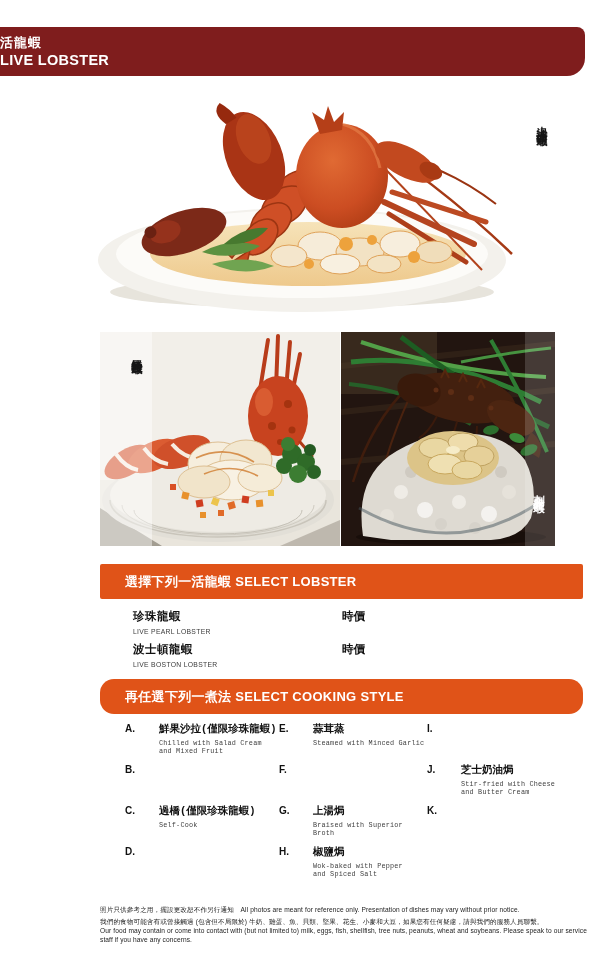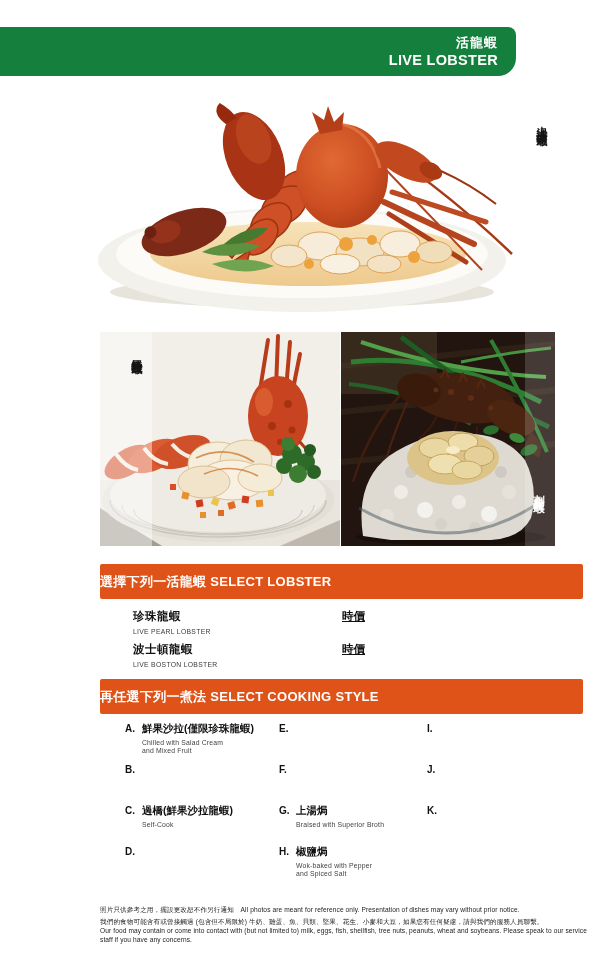--- a/index.html
+++ b/index.html
@@ -1,58 +1,58 @@
 <!DOCTYPE html>
 <html><head>
 <meta charset="utf-8">
 <style>
   html,body{margin:0;padding:0;background:#ffffff;}
   .page{position:relative;width:606px;height:960px;background:#ffffff;overflow:hidden;
         font-family:"Liberation Sans","DejaVu Sans",sans-serif;-webkit-font-smoothing:antialiased;}
 
   
-  .header-bar{position:absolute;left:0;top:27px;width:516px;height:49px;background:#15803d;
+  .header-bar{position:absolute;left:0;top:27px;width:585px;height:49px;background:#7f1d1d;
               border-radius:0 8px 18px 0;box-sizing:border-box;padding:7px 18px 0 0;
-              text-align:right;color:#ffffff;}
+              text-align:left;color:#ffffff;}
   .header-zh{font-size:13px;font-weight:bold;line-height:17px;letter-spacing:1px;}
-  .header-en{font-size:14.5px;font-weight:bold;line-height:18px;letter-spacing:0.3px;padding-left:16px;}
+  .header-en{font-size:14.5px;font-weight:bold;line-height:18px;letter-spacing:0.3px;}
 
   
   .vlabel{position:absolute;writing-mode:vertical-rl;text-orientation:upright;
           font-weight:bold;color:#151515;z-index:3;}
   .vl-boston{left:534px;top:117px;font-size:11px;letter-spacing:1.5px;}
   .vl-salad{left:129px;top:351px;font-size:11px;letter-spacing:0.5px;}
   .vl-sashimi{left:531px;top:486px;font-size:11.5px;letter-spacing:2px;color:#ffffff;}
 
   .photo{position:absolute;}
   .photo-main{left:84px;top:94px;width:436px;height:228px;}
   .photo-salad{left:100px;top:332px;width:240px;height:214px;}
   .photo-sashimi{left:341px;top:332px;width:214px;height:214px;}
   .photo svg{display:block;width:100%;height:100%;}
 
   
   .banner{position:absolute;left:100px;width:483px;height:35px;background:#e05318;border-radius:2px;
-          color:#ffffff;font-size:13px;font-weight:bold;line-height:35px;
+          color:#ffffff;font-size:13px;font-weight:bold;line-height:35px;padding-left:25px;
           box-sizing:border-box;letter-spacing:0.3px;}
   .banner-select{top:564px;}
-  .banner-cooking{top:679px;}
+  .banner-cooking{top:679px;border-radius:14px;}
 
   
   .lob-item{position:absolute;left:133px;width:340px;}
   .li-1{top:609px;} .li-2{top:642px;}
   .lob-item .zh{font-size:11.5px;font-weight:bold;color:#111111;letter-spacing:0.5px;font-family:Liberation Serif, serif;}
   .lob-item .en{font-size:6.8px;color:#3a3a3a;margin-top:3.5px;letter-spacing:0.3px;}
-  .lob-item .price{position:absolute;left:209px;top:0;font-size:11.5px;font-weight:bold;color:#111111;text-decoration:underline;}
+  .lob-item .price{position:absolute;left:209px;top:0;font-size:11.5px;font-weight:bold;color:#111111;}
 
   
   .cook-col{position:absolute;top:722px;}
   .cc-1{left:125px;width:154px;} .cc-2{left:279px;width:146px;} .cc-3{left:427px;width:162px;}
   .cook-item{position:relative;height:41px;}
   .cook-item .lt{position:absolute;left:0;top:1px;font-size:10px;font-weight:bold;color:#111111;}
-  .cook-item .body{margin-left:17px;}
+  .cook-item .body{margin-left:34px;font-family:Liberation Mono, monospace;}
   .cook-item .zh{font-size:10.5px;font-weight:bold;color:#111111;}
   .cook-item .en{font-size:6.8px;color:#424242;line-height:8.8px;margin-top:2.5px;
                  white-space:pre-line;letter-spacing:0.2px;}
 
   
   .footer{position:absolute;left:100px;top:905px;width:498px;color:#1c1c1c;}
   .footer div{font-size:6.6px;line-height:9px;letter-spacing:0.1px;}
   .footer .f1{margin-bottom:3px;}
 </style>
 </head>
@@ -292,32 +292,36 @@
       <div class="en">Chilled with Salad Cream
 and Mixed Fruit</div>
         </div>
     </div>
     <div class="cook-item">
       <span class="lt">B.</span>
     </div>
     <div class="cook-item">
       <span class="lt">C.</span>
       <div class="body">
-          <div class="zh">過橋(鮮果沙拉龍蝦)</div>
+          <div class="zh">過橋(僅限珍珠龍蝦)</div>
       <div class="en">Self-Cook</div>
         </div>
     </div>
     <div class="cook-item">
       <span class="lt">D.</span>
     </div>
   </div>
 
   <div class="cook-col cc-2">
     <div class="cook-item">
       <span class="lt">E.</span>
+      <div class="body">
+          <div class="zh">蒜茸蒸</div>
+      <div class="en">Steamed with Minced Garlic</div>
+        </div>
     </div>
     <div class="cook-item">
       <span class="lt">F.</span>
     </div>
     <div class="cook-item">
       <span class="lt">G.</span>
       <div class="body">
           <div class="zh">上湯焗</div>
       <div class="en">Braised with Superior Broth</div>
         </div>
@@ -331,20 +335,25 @@
         </div>
     </div>
   </div>
 
   <div class="cook-col cc-3">
     <div class="cook-item">
       <span class="lt">I.</span>
     </div>
     <div class="cook-item">
       <span class="lt">J.</span>
+      <div class="body">
+          <div class="zh">芝士奶油焗</div>
+      <div class="en">Stir-fried with Cheese
+and Butter Cream</div>
+        </div>
     </div>
     <div class="cook-item">
       <span class="lt">K.</span>
     </div>
   </div>
 
   <div class="footer">
     <div class="f1">照片只供參考之用，擺設更改恕不作另行通知　All photos are meant for reference only. Presentation of dishes may vary without prior notice.</div>
     <div class="f2">我們的食物可能含有或曾接觸過 (包含但不局限於) 牛奶、雞蛋、魚、貝類、堅果、花生、小麥和大豆，如果您有任何疑慮，請與我們的服務人員聯繫。</div>
     <div class="f3">Our food may contain or come into contact with (but not limited to) milk, eggs, fish, shellfish, tree nuts, peanuts, wheat and soybeans. Please speak to our service staff if you have any concerns.</div>

